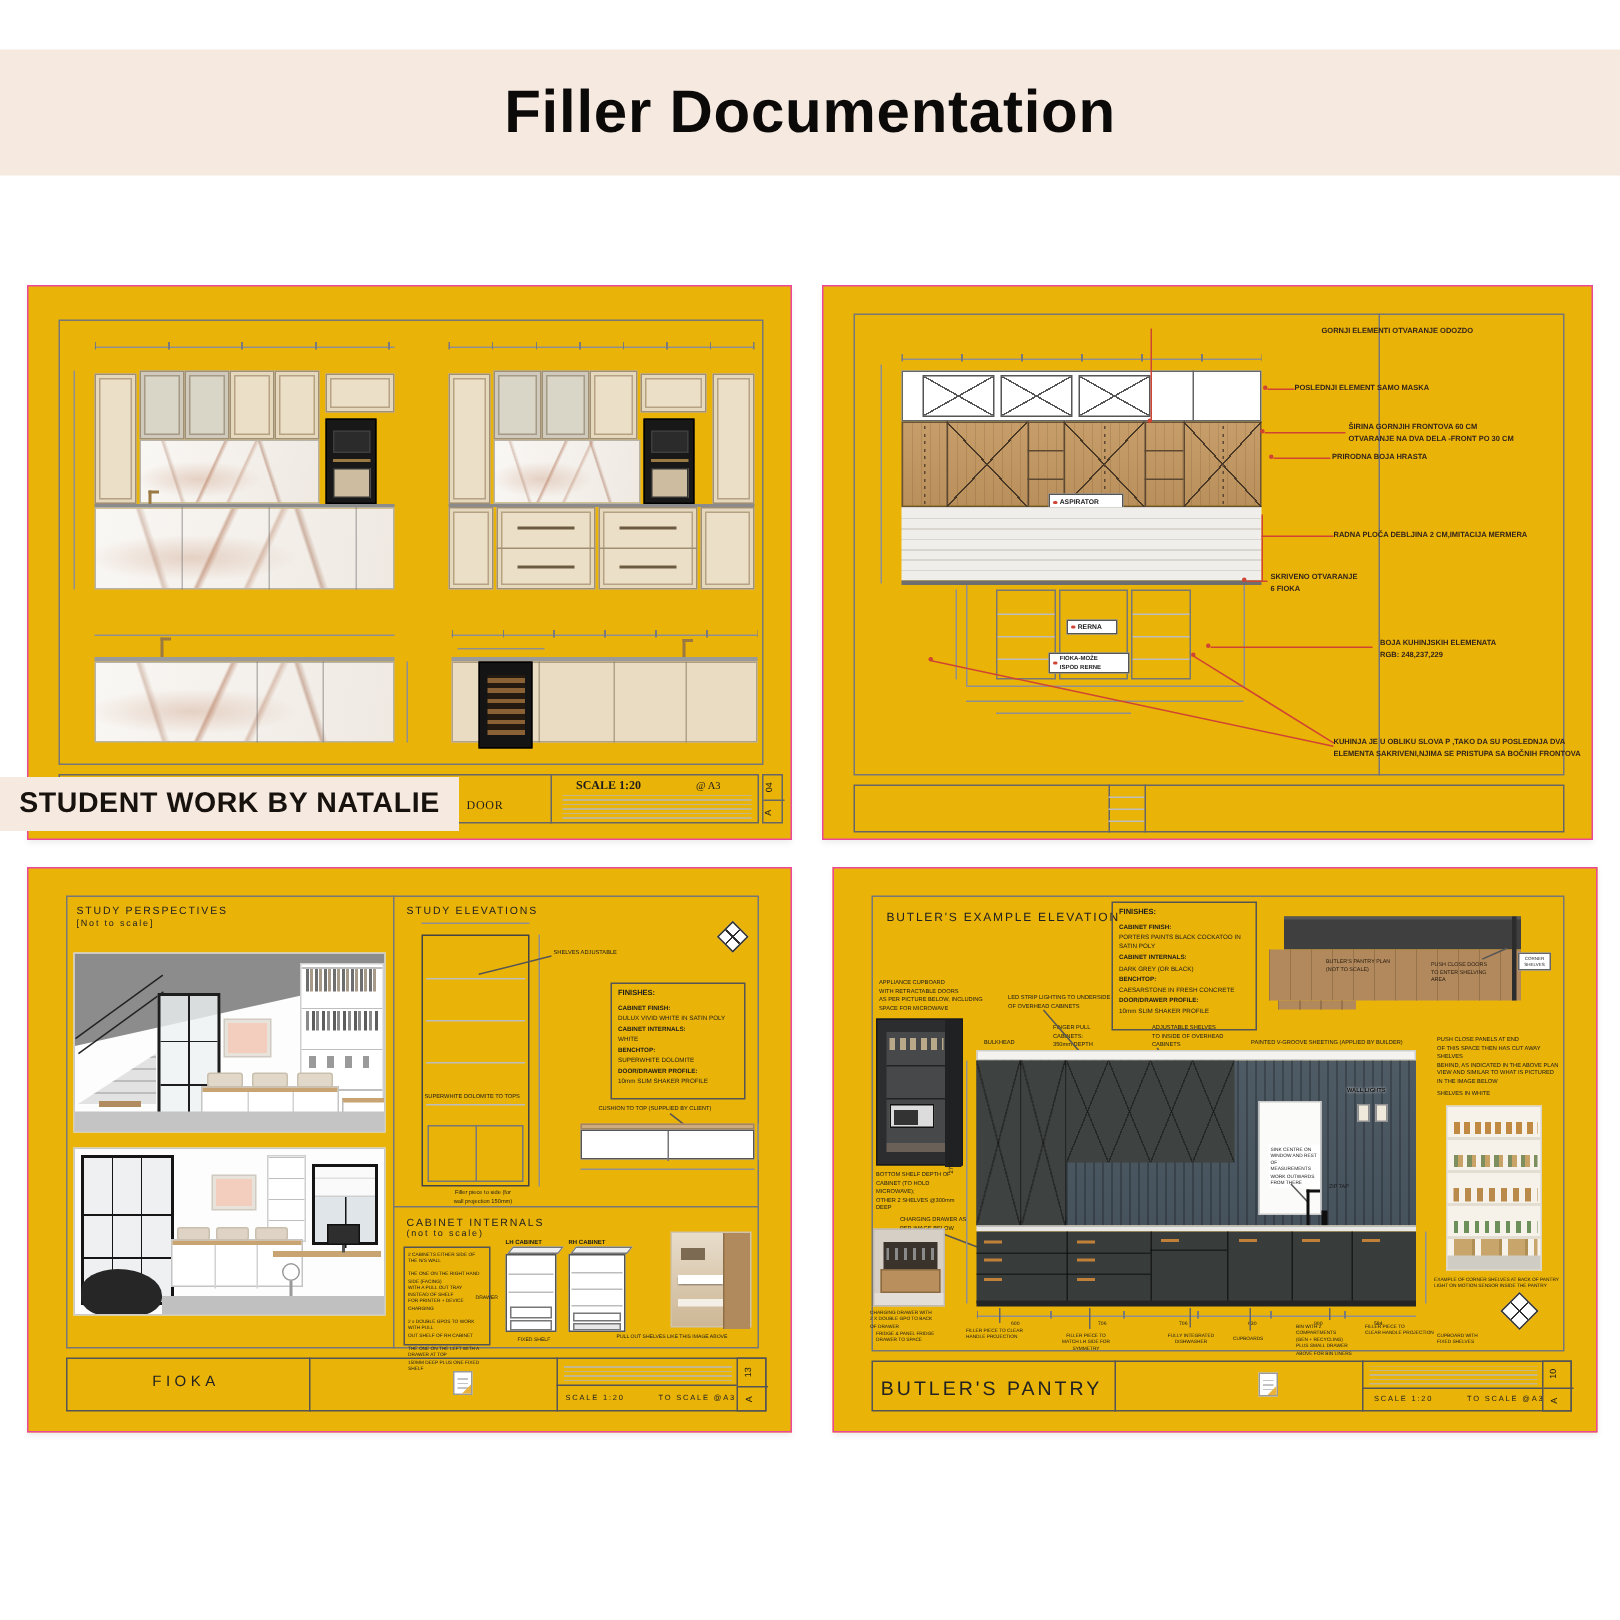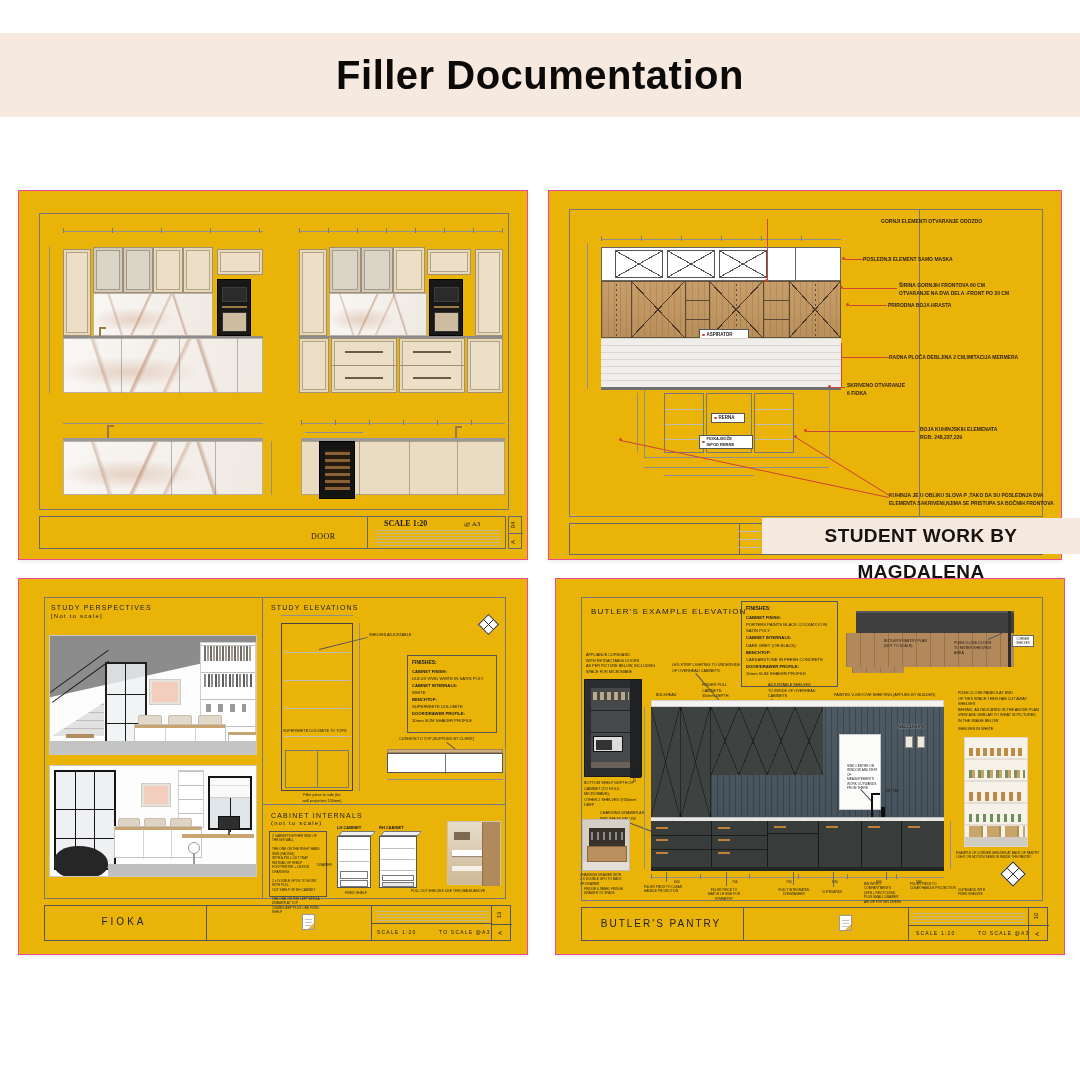--- a/index.html
+++ b/index.html
@@ -603,29 +603,29 @@
     <div class="grey-lead" style="left:237px;top:293px;width:1px;height:13px;background:#666"></div>
     <div class="grey-lead" style="left:277px;top:293px;width:1px;height:15px;background:#666"></div>
     <div class="grey-lead" style="left:330px;top:293px;width:1px;height:8px;background:#666"></div>
 
     <div class="compass" style="left:448px;top:286px;width:18px;height:18px"></div>
 
     <div class="ab" style="left:25px;top:328px;width:467px;height:34px;border:1px solid #555"></div>
     <div class="ab" style="left:187px;top:328px;width:1px;height:34px;background:#555"></div>
     <div class="ab" style="left:352px;top:328px;width:1px;height:34px;background:#555"></div>
     <div class="ab" style="left:352px;top:346px;width:120px;height:1px;background:#555"></div>
-    <div class="hand ctr ab" style="left:30px;top:339px;width:150px;font-size:10px;letter-spacing:2px">BUTLER'S PANTRY</div>
+    <div class="hand ctr ab" style="left:30px;top:339px;width:150px;font-size:13px;letter-spacing:2px">BUTLER'S PANTRY</div>
     <div class="logo" style="left:283px;top:336px;width:13px;height:16px"></div>
     <div class="disc" style="left:357px;top:332px;width:112px;height:12px"></div>
     <div class="hand ab t50" style="left:360px;top:351px">SCALE 1:20</div>
     <div class="hand ab t50" style="left:422px;top:351px">TO SCALE @A3</div>
     <div class="ab" style="left:472px;top:328px;width:20px;height:34px;border:1px solid #555">
       <div class="ab" style="left:0;top:17px;width:20px;height:1px;background:#555"></div>
       <div class="rot ab t60" style="left:5px;top:4px">10</div>
       <div class="rot ab t60" style="left:7px;top:22px">A</div>
     </div>
   </div>
 
-  <div class="band" style="left:762px;top:518px;width:318px;height:36px">
-    <div class="badge-text">STUDENT WORK BY MAGDALENA</div>
+  <div class="band" style="left:0;top:518px;width:306px;height:36px">
+    <div class="badge-text">STUDENT WORK BY NATALIE</div>
   </div>
 
 </div>
 
 </body></html>

